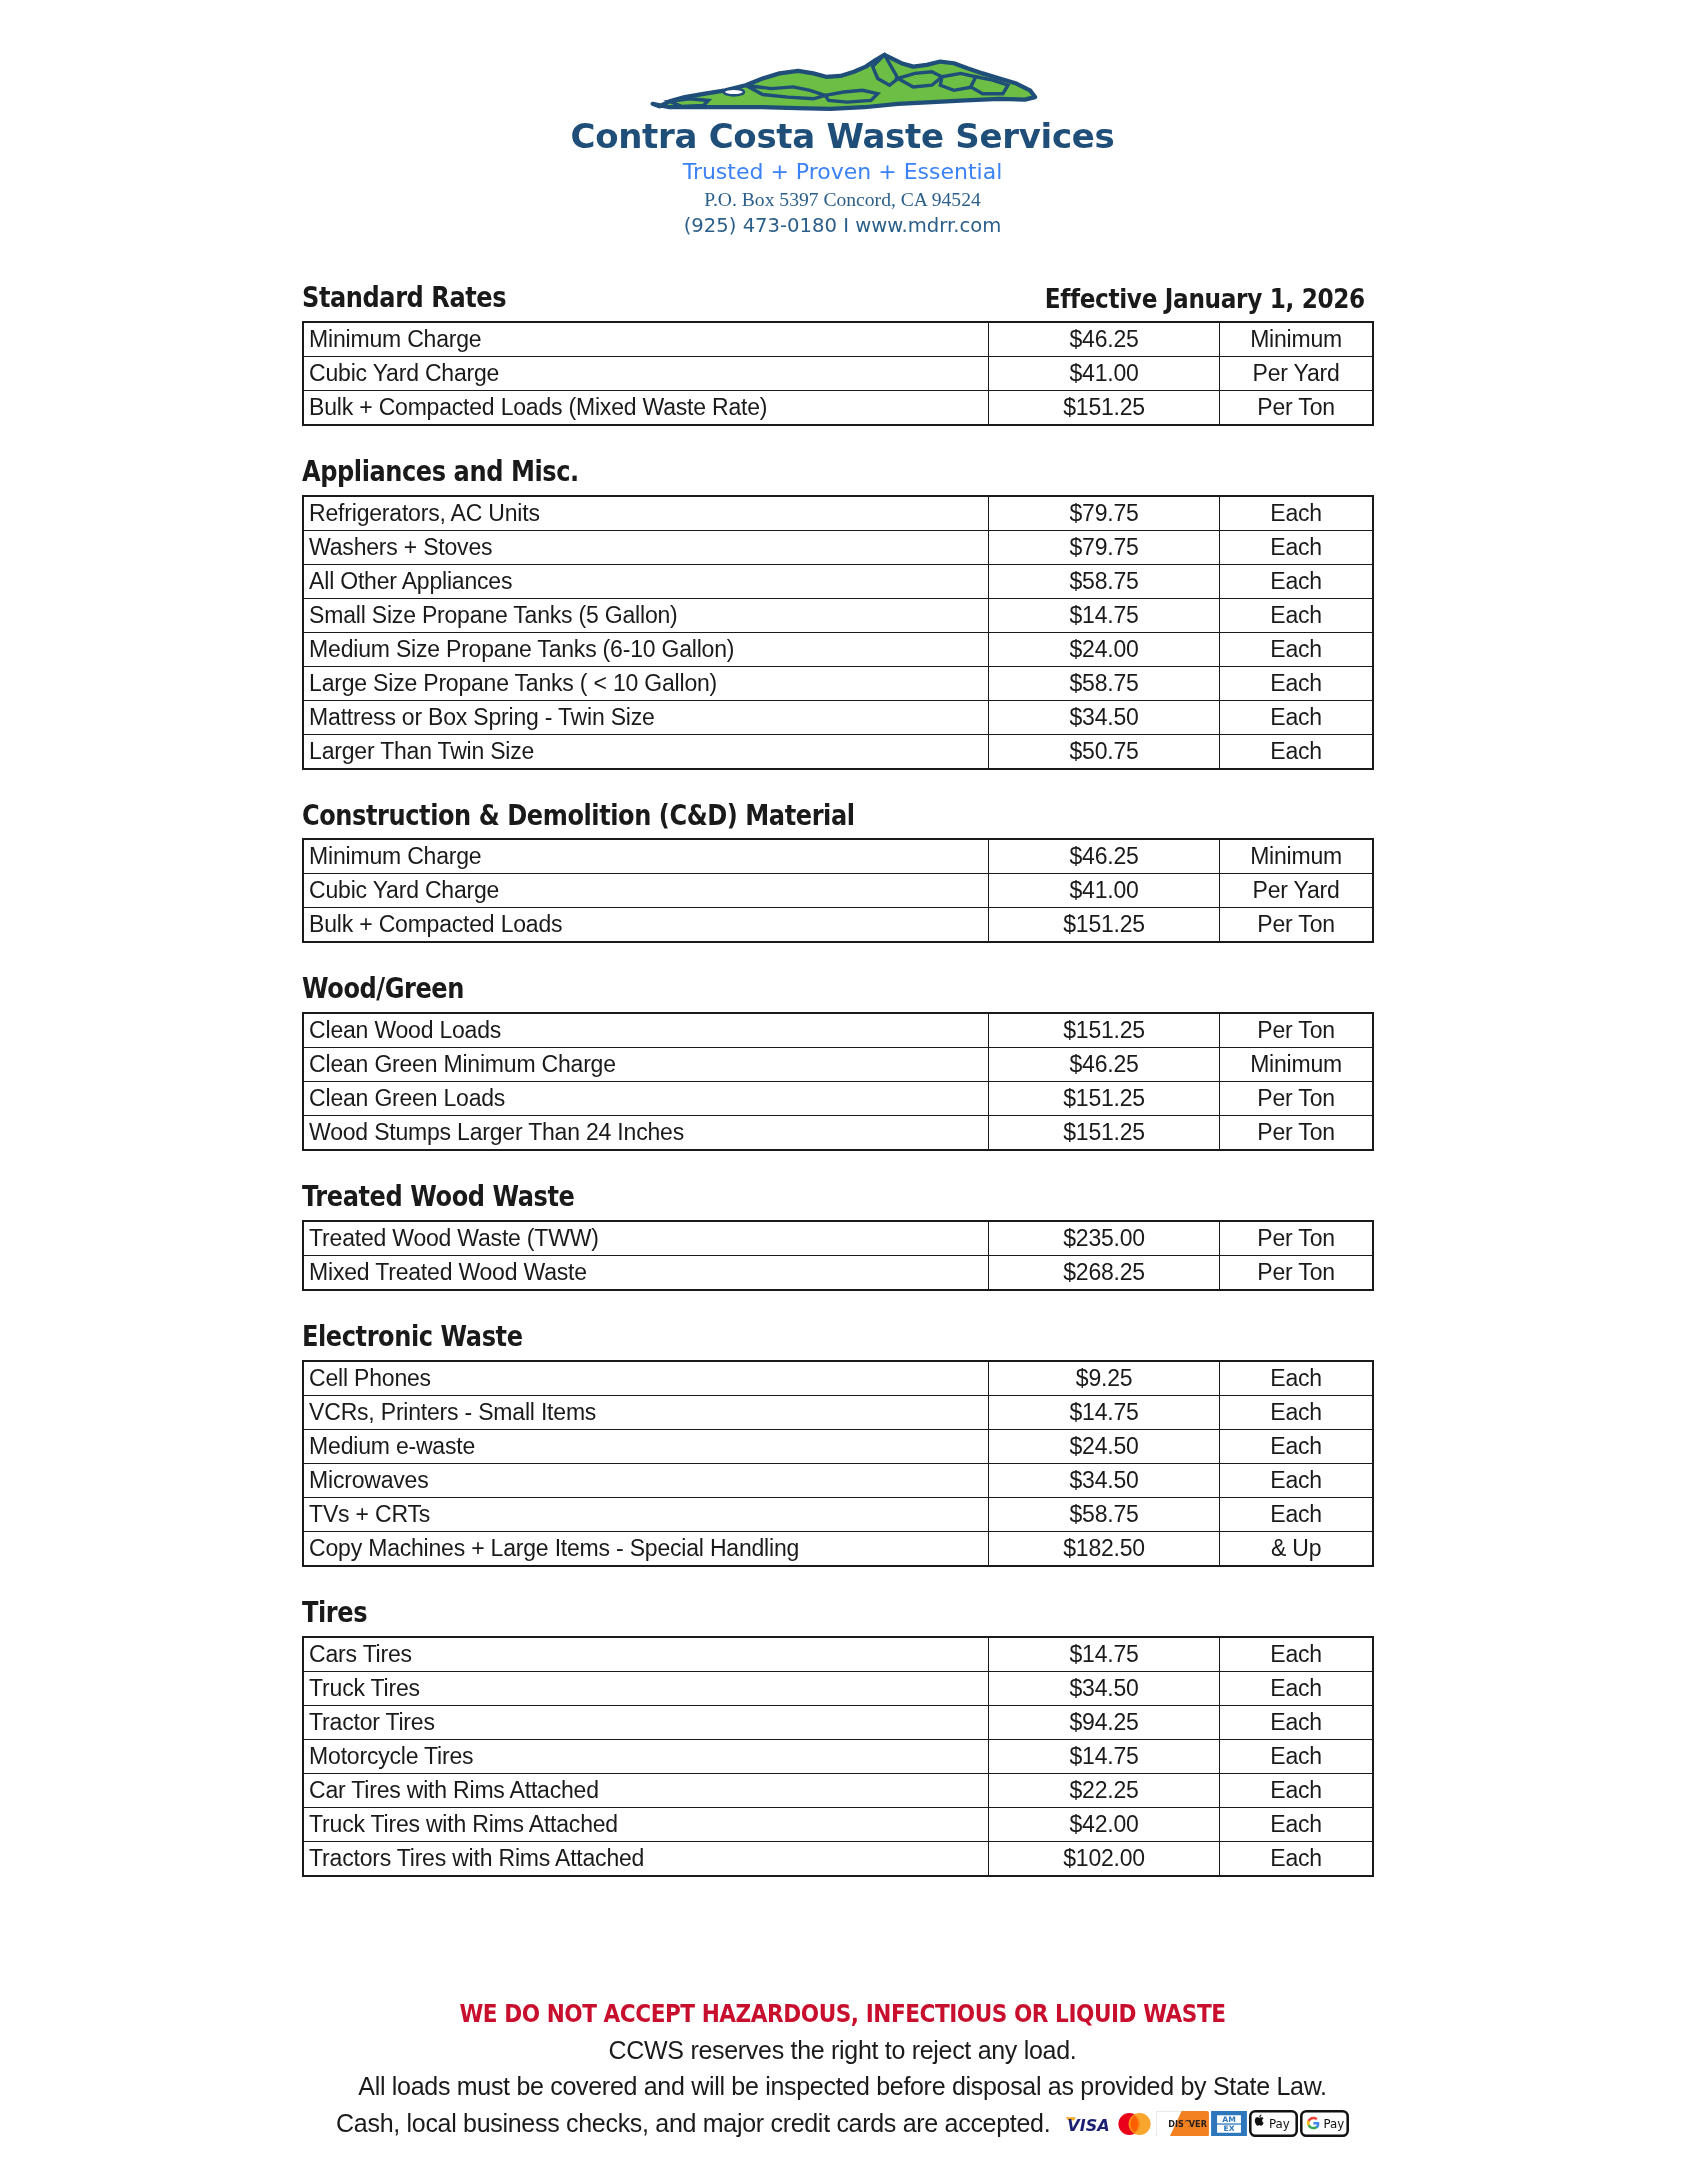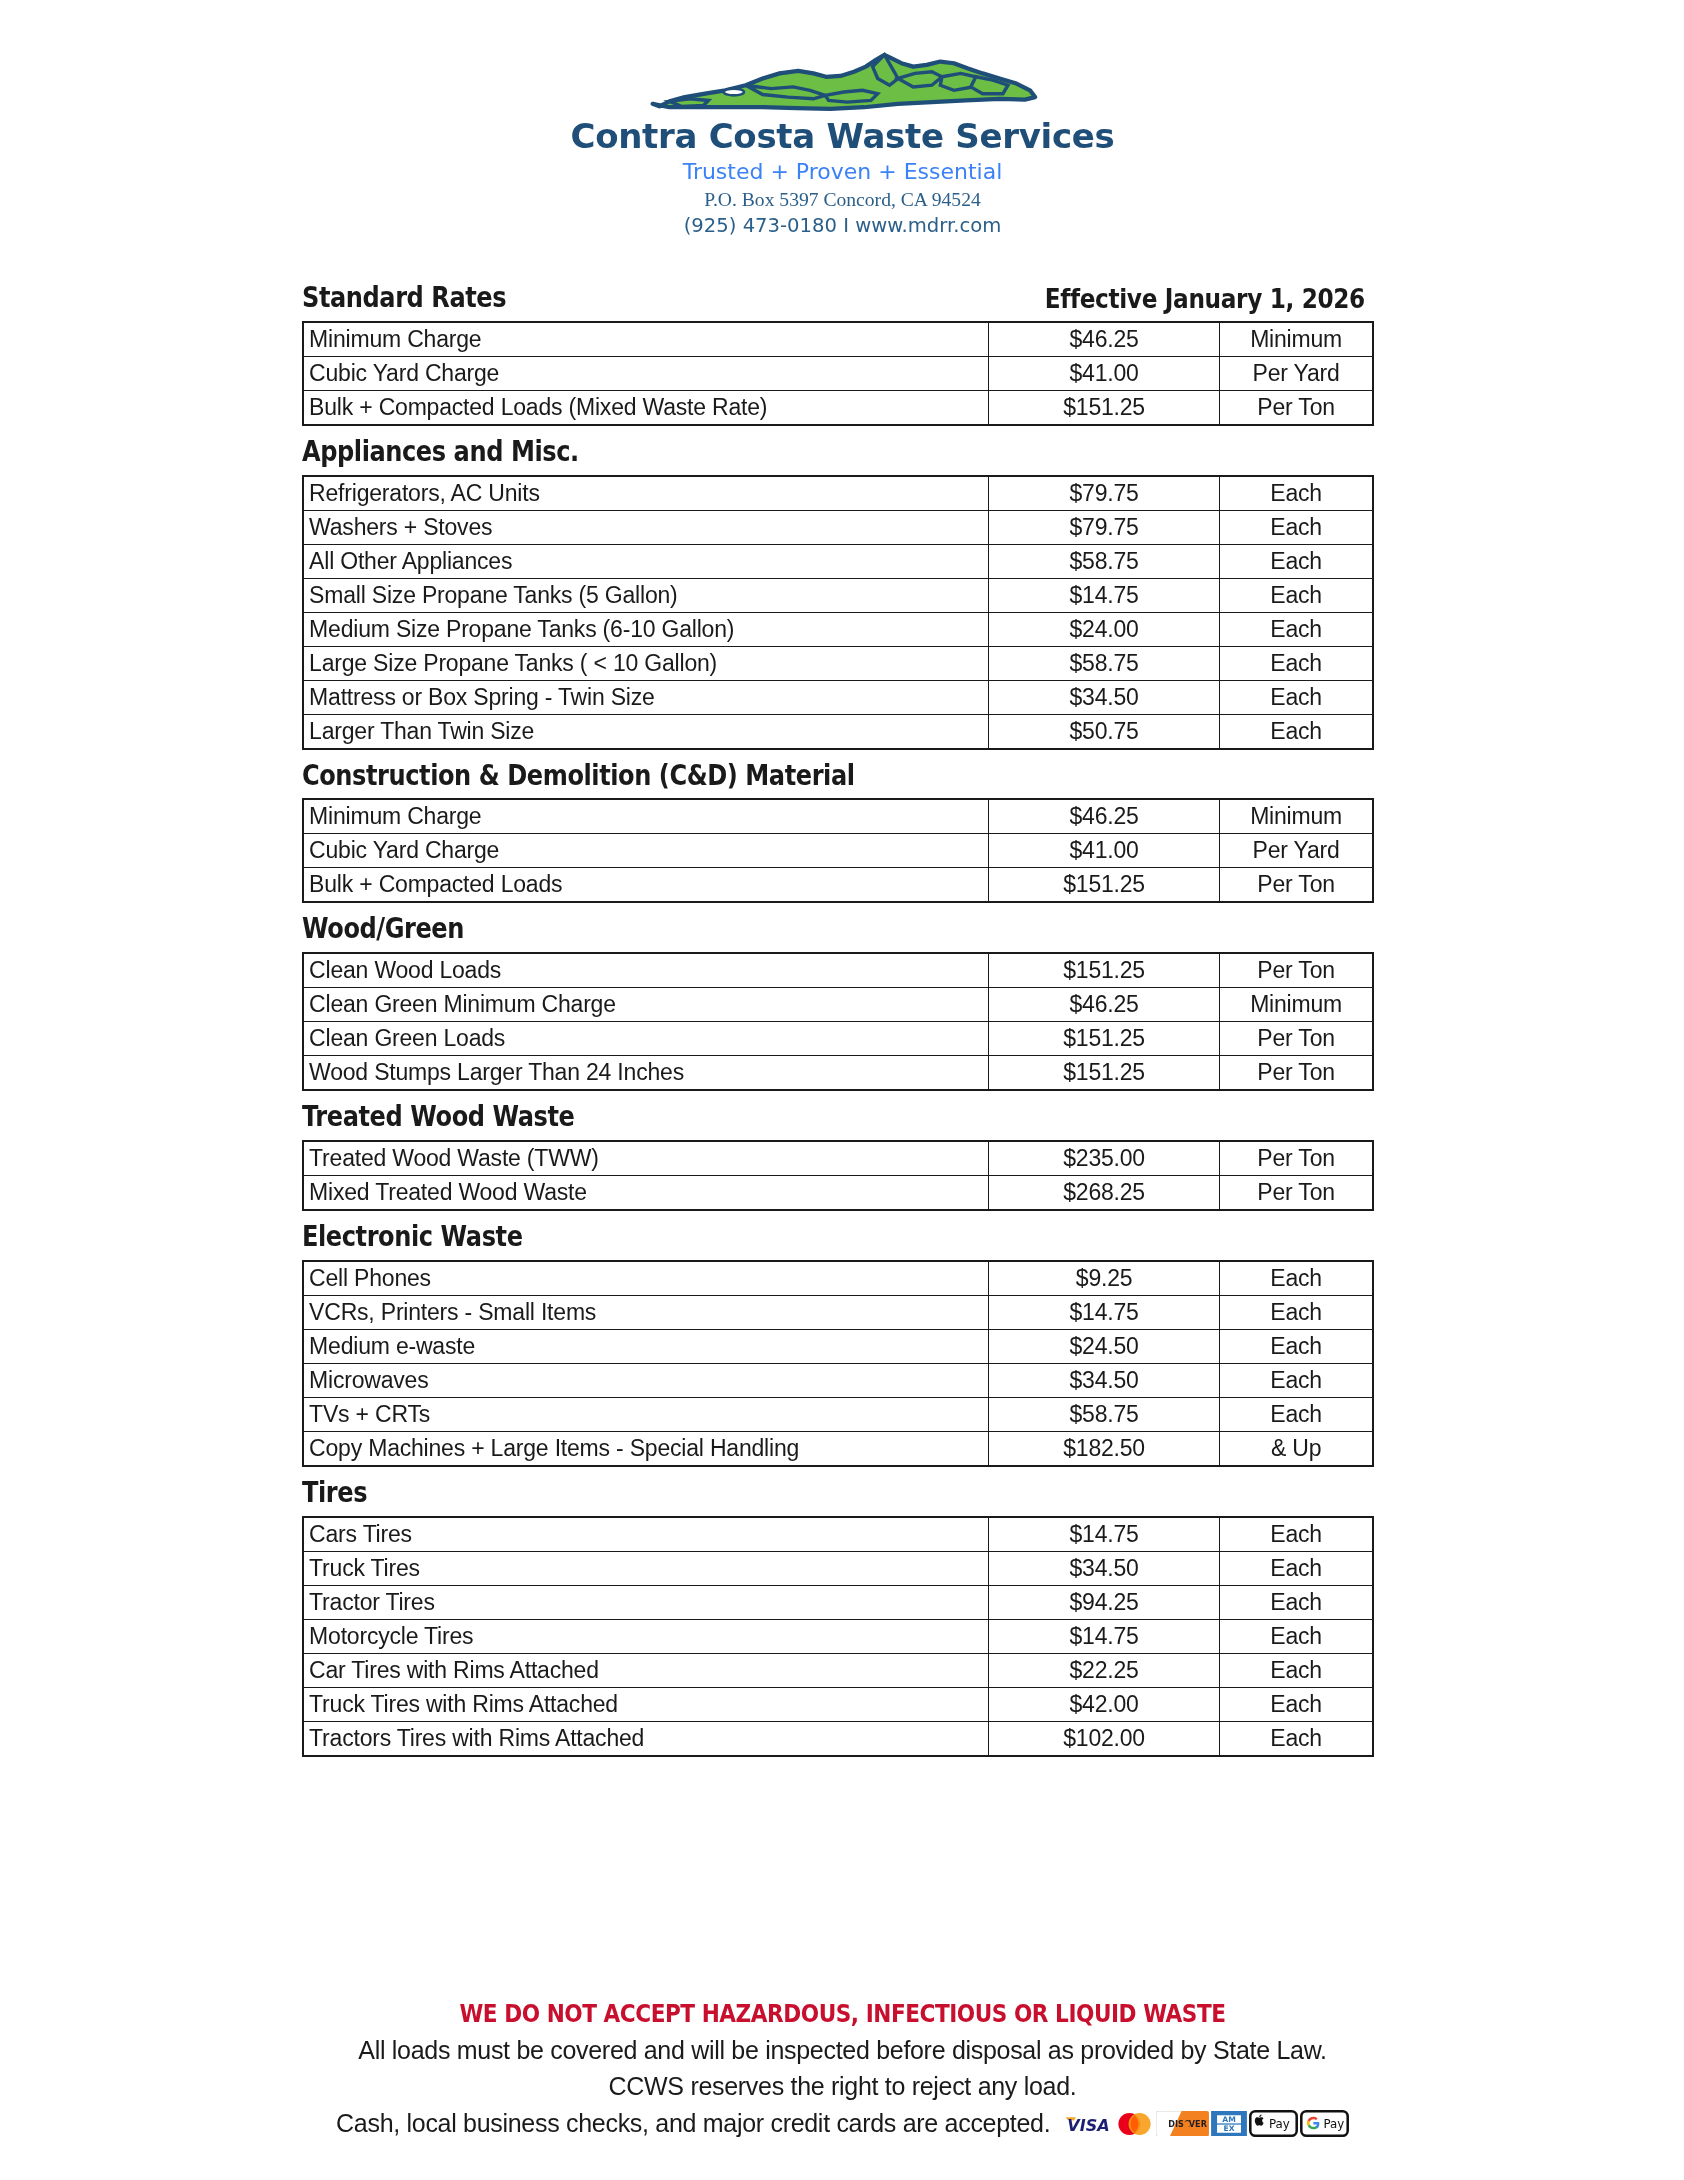--- a/index.html
+++ b/index.html
@@ -58,21 +58,21 @@
 
   
   .sheet {
     position: absolute;
     left: 302px;
     top: 281px;
     width: 1063px;
   }
 
   .section { margin-bottom: 0; }
-  .section + .section { margin-top: 9px; }
+  .section + .section { margin-top: 29px; }
 
   .section-head {
     display: flex;
     justify-content: space-between;
     align-items: flex-end;
     margin-bottom: 6.8px;
   }
   .section-title {
     font-size: 28px;
     font-weight: bold;
@@ -405,22 +405,22 @@
             <td class="c-price">$102.00</td>
             <td class="c-unit">Each</td>
           </tr>
         </tbody>
       </table>
     </div>
   </div>
 
 <div class="footer">
   <span class="warn">WE DO NOT ACCEPT HAZARDOUS, INFECTIOUS OR LIQUID WASTE</span>
+  <div class="foot-line">CCWS reserves the right to reject any load.</div>
   <div class="foot-line">All loads must be covered and will be inspected before disposal as provided by State Law.</div>
-  <div class="foot-line">CCWS reserves the right to reject any load.</div>
   <div class="pay-row">
     <div class="foot-line">Cash, local business checks, and major credit cards are accepted.</div>
     <div class="pay-icons">
 
       <svg width="49" height="24" viewBox="0 0 58 28">
         <path d="M2,6 L14,6 L12,10 L4,9 Z" fill="#F7A823"></path>
         <text x="29" y="22" font-family="DejaVu Sans, sans-serif" font-size="19" font-weight="bold" font-style="italic" fill="#1A1F71" text-anchor="middle">VISA</text>
       </svg>
 
       <svg width="39" height="24" viewBox="0 0 46 28">

